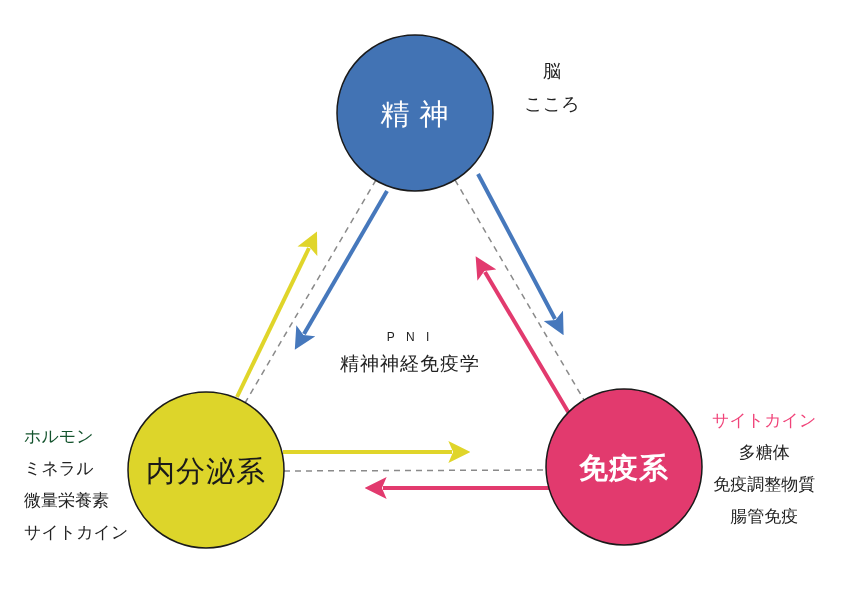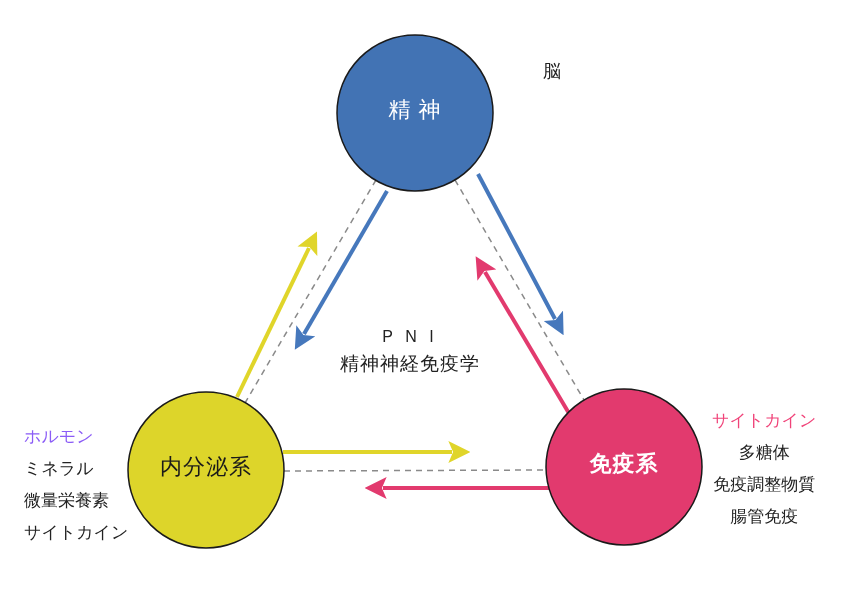--- a/index.html
+++ b/index.html
@@ -8,35 +8,35 @@
     width: 842px;
     height: 595px;
     background: #ffffff;
     overflow: hidden;
     font-family: "Liberation Sans", "DejaVu Sans", sans-serif;
   }
   .layer { position: absolute; left: 0; top: 0; }
   .node-label {
     position: absolute;
     text-align: center;
-    font-size: 22px;
+    font-size: 29px;
     letter-spacing: 1px;
     white-space: nowrap;
   }
   .node-label.mind      { left: 315px; top: 95px;  width: 200px; color: #ffffff; }
   .node-label.endocrine { left: 106px; top: 452px; width: 200px; color: #1a1a1a; }
   .node-label.immune    { left: 524px; top: 449px; width: 200px; color: #ffffff; font-weight: bold; }
   .ann { position: absolute; font-size: 17px; color: #222222; }
   .ann .row { line-height: 32px; white-space: nowrap; }
   .ann-mind { left: 471px; top: 55px; width: 162px; text-align: center; }
   .ann-mind .row { line-height: 33px; font-size: 18px; }
   .ann-endocrine { left: 24px; top: 421px; text-align: left; }
   .ann-immune { left: 712px; top: 405px; text-align: center; }
   .center-title { position: absolute; left: 310px; top: 325px; width: 200px; text-align: center; color: #222222; }
-  .center-title .acronym { font-size: 16px; letter-spacing: 4px; line-height: 24px; }
+  .center-title .acronym { font-size: 12px; letter-spacing: 4px; line-height: 24px; }
   .center-title .full    { font-size: 19px; line-height: 30px; letter-spacing: 1px; font-family: Liberation Serif, serif; }
 </style>
 </head>
 <body>
 
 <div class="canvas">
 
   <svg class="layer" width="842" height="595" viewBox="0 0 842 595">
     <defs>
       <marker id="ah-blue" viewBox="0 0 6 6" markerWidth="5.5" markerHeight="5.5" refX="1" refY="3" orient="auto" markerUnits="strokeWidth">
@@ -65,24 +65,25 @@
     <circle cx="206" cy="470" r="78" stroke="#1a1a1a" stroke-width="1.5" fill="#ddd52a"></circle>
     <circle cx="624" cy="467" r="78" stroke="#1a1a1a" stroke-width="1.5" fill="#e23a6e"></circle>
   </svg>
 
   <div class="node-label mind">精 神</div>
   <div class="node-label endocrine">内分泌系</div>
   <div class="node-label immune">免疫系</div>
 
   <div class="ann ann-mind">
     <div class="row">脳</div>
+    <div class="row">こころ</div>
   </div>
 
   <div class="ann ann-endocrine">
-    <div class="row" style="color: #8b5cf6;">ホルモン</div>
+    <div class="row" style="color: #14532d;">ホルモン</div>
     <div class="row">ミネラル</div>
     <div class="row">微量栄養素</div>
     <div class="row">サイトカイン</div>
   </div>
 
   <div class="ann ann-immune">
     <div class="row" style="color: rgb(240, 67, 121);">サイトカイン</div>
     <div class="row">多糖体</div>
     <div class="row">免疫調整物質</div>
     <div class="row">腸管免疫</div>

